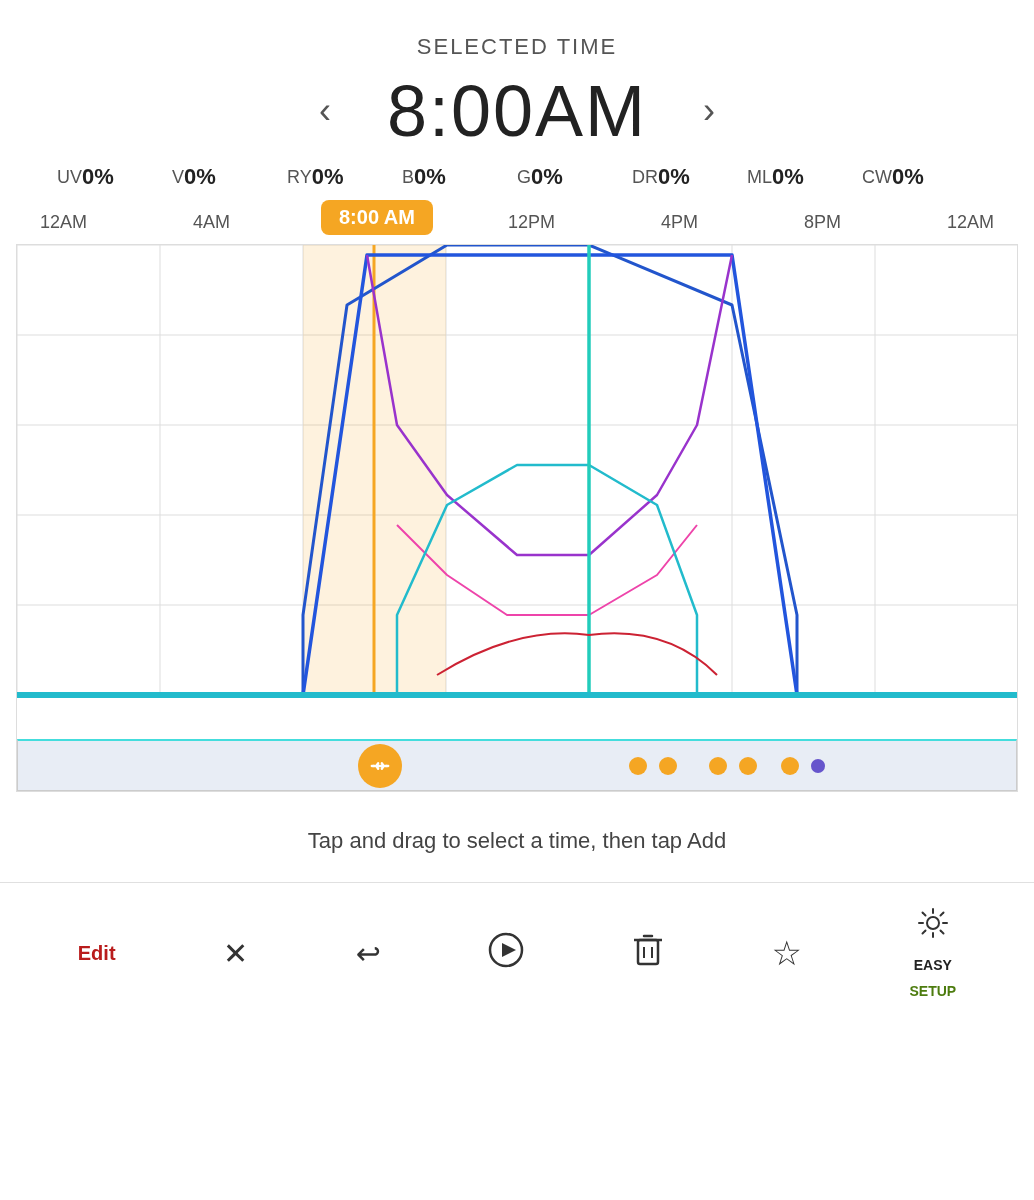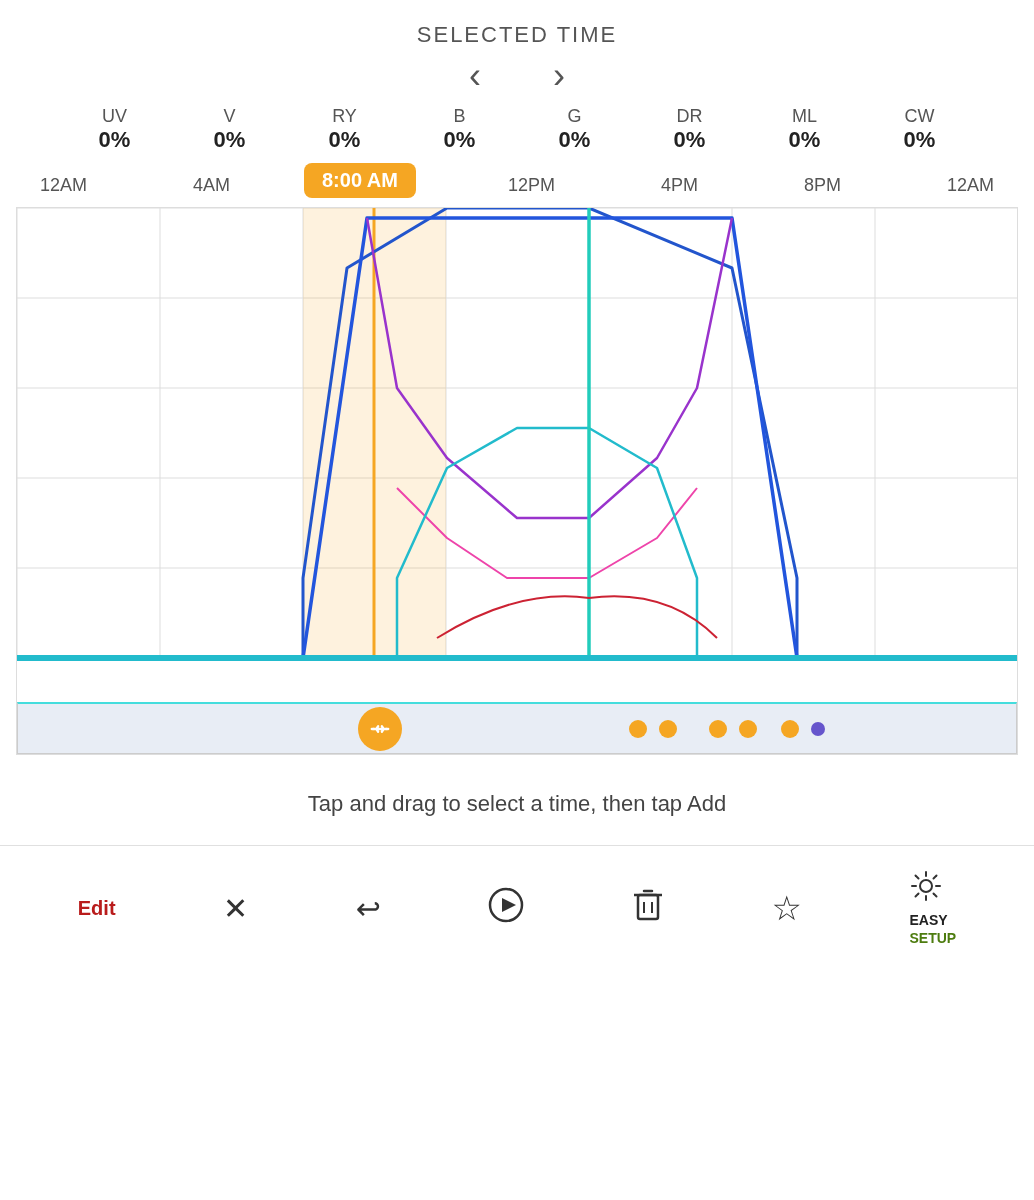--- a/index.html
+++ b/index.html
@@ -13,20 +13,21 @@
     }
 
     
     .selected-time-label {
       text-align: center;
       font-size: 22px;
       letter-spacing: 2px;
       color: #555;
       padding-top: 22px;
       font-weight: 400;
+      margin-top: 12px;
     }
 
     .time-nav {
       display: flex;
       align-items: center;
       justify-content: center;
       gap: 40px;
       padding: 10px 0 8px;
     }
     .time-nav .nav-arrow {
@@ -46,21 +47,21 @@
 
     
     .channel-row {
       display: flex;
       justify-content: center;
       gap: 0;
       padding: 4px 0 10px;
     }
     .channel-item {
       display: flex;
-      flex-direction: column;
+      flex-direction: row;
       align-items: center;
       width: 115px;
     }
     .channel-name {
       font-size: 18px;
       color: #555;
       font-weight: 400;
     }
     .channel-value {
       font-size: 22px;
@@ -84,21 +85,21 @@
     .time-axis-label {
       font-size: 18px;
       color: #555;
       text-align: center;
     }
 
     
     .selected-bubble {
       position: absolute;
       top: 0;
-      left: 288px;
+      left: 305px;
       background: #F5A623;
       border-radius: 8px;
       padding: 6px 18px;
       font-size: 20px;
       font-weight: 600;
       color: #fff;
       z-index: 10;
       white-space: nowrap;
     }
 
@@ -196,38 +197,39 @@
       color: #b91c1c;
     }
     .toolbar-icon {
       font-size: 30px;
       color: #333;
       line-height: 1.2;
     }
     .easy-setup {
       display: flex;
       flex-direction: column;
-      align-items: flex-start;
+      align-items: center;
       font-size: 15px;
       font-weight: 700;
       color: #222;
       line-height: 1.2;
-      gap: 2px;
+      gap: 10px;
     }
     .easy-setup .es-icon {
       font-size: 28px;
     }
   </style>
 </head>
 <body>
 
 <div class="selected-time-label">SELECTED TIME</div>
 
 <div class="time-nav">
   <span class="nav-arrow">‹</span>
+  <span class="current-time">8:00AM</span>
   <span class="nav-arrow">›</span>
 </div>
 
 <div class="channel-row">
 
 <div class="channel-item">
       <span class="channel-name">UV</span>
       <span class="channel-value">0%</span>
     </div>
     <div class="channel-item">

